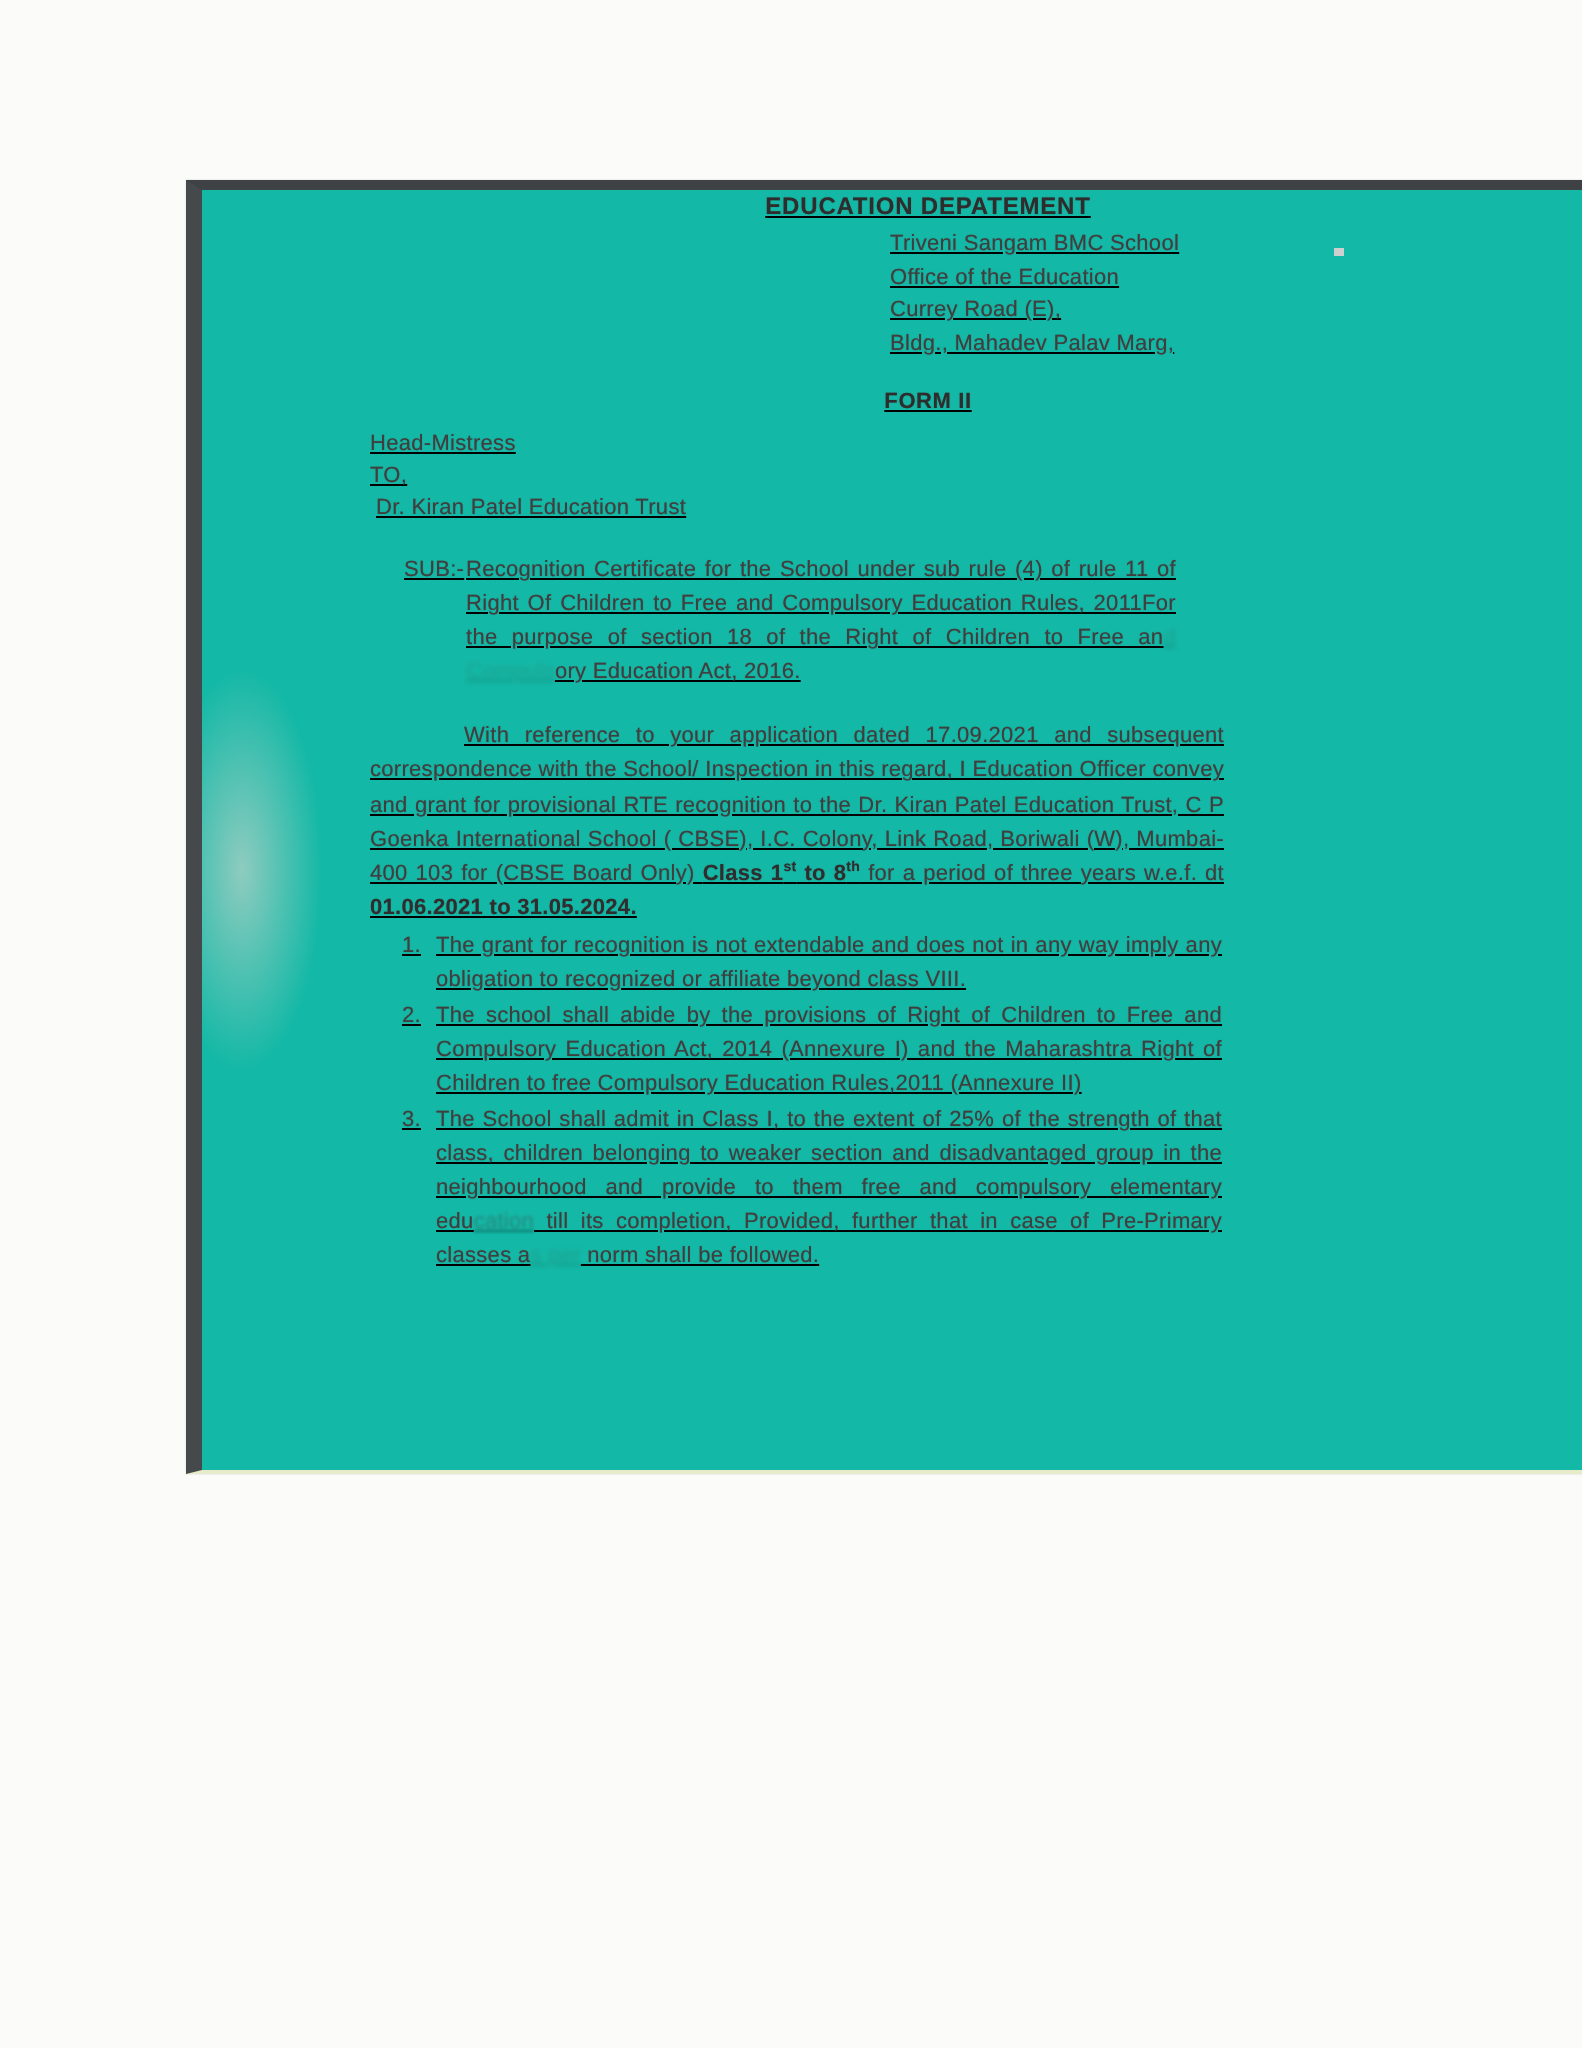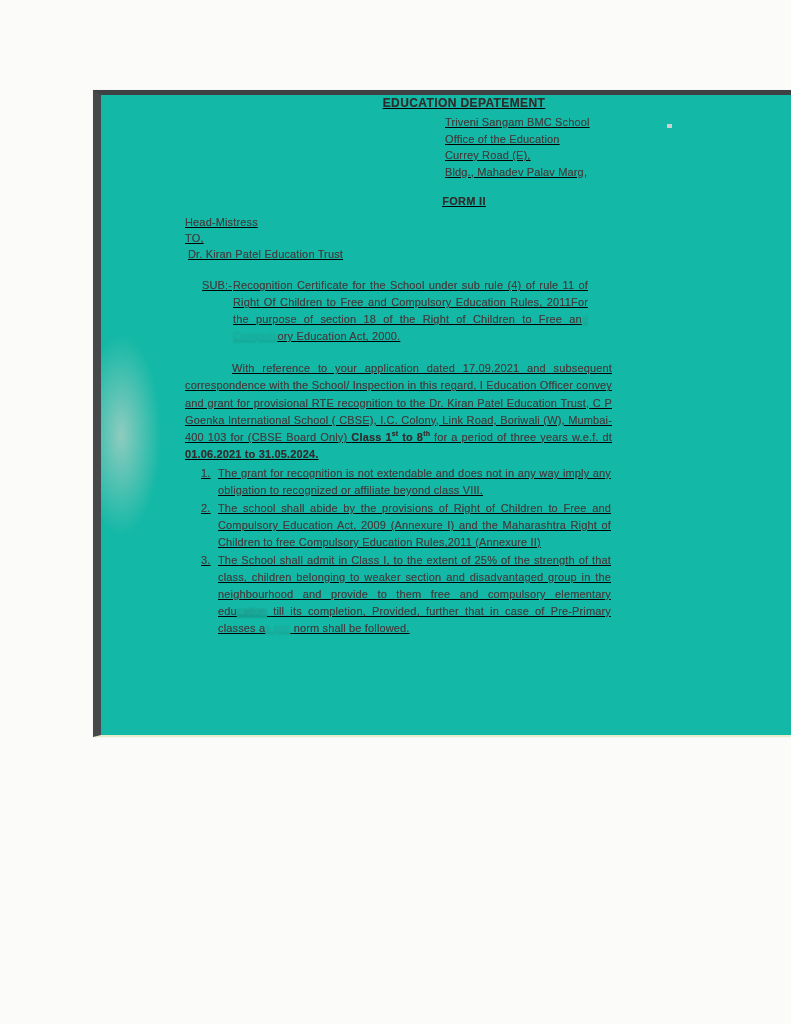--- a/index.html
+++ b/index.html
@@ -177,35 +177,35 @@
     <div class="form-title">FORM II</div>
 
     <div class="to-block">
       <div>Head-Mistress</div>
       <div>TO,</div>
       <div class="trust-line">Dr. Kiran Patel Education Trust</div>
     </div>
 
     <div class="sub-block">
       <span class="sub-label">SUB:-</span>
-      <span class="sub-text"><span>Recognition Certificate for the School under sub rule (4) of rule 11 of Right Of Children to  Free and Compulsory Education Rules, 2011For the purpose of section 18 of the Right of  Children to Free an</span><span class="faded">d Compuls</span><span>ory Education Act, 2000.</span></span>
+      <span class="sub-text"><span>Recognition Certificate for the School under sub rule (4) of rule 11 of Right Of Children to  Free and Compulsory Education Rules, 2011For the purpose of section 18 of the Right of  Children to Free an</span><span class="faded">d Compuls</span><span>ory Education Act, 2016.</span></span>
     </div>
 
 
     <div class="body-para"><span>With reference to your application dated 17.09.2021 and subsequent correspondence with the School/ Inspection in this regard, I Education Officer convey and grant for provisional RTE recognition to the Dr. Kiran Patel Education Trust, C P Goenka International School ( CBSE), I.C. Colony, Link Road, Boriwali (W), Mumbai- 400 103 for (CBSE Board Only) </span><b>Class 1</b><sup class="bold">st</sup><b>  to 8</b><sup class="bold">th</sup><span> for a  period of three years w.e.f. dt </span><b>01.06.2021  to 31.05.2024.</b></div>
 
 
     <div class="cond-list">
       <div class="cond-item">
         <span class="cond-num">1.</span>
         <span class="cond-text">The grant for recognition is not extendable and does not in any way imply any obligation to recognized or affiliate beyond class VIII.</span>
       </div>
       <div class="cond-item">
         <span class="cond-num">2.</span>
-        <span class="cond-text">The school shall abide by the provisions of Right of Children to Free and Compulsory Education Act, 2009 (Annexure I) and the Maharashtra Right of Children to free Compulsory Education Rules,2011 (Annexure  II)</span>
+        <span class="cond-text">The school shall abide by the provisions of Right of Children to Free and Compulsory Education Act, 2014 (Annexure I) and the Maharashtra Right of Children to free Compulsory Education Rules,2011 (Annexure  II)</span>
       </div>
       <div class="cond-item">
         <span class="cond-num">3.</span>
         <span class="cond-text"><span>The School shall admit in Class I, to the extent of 25% of the strength of that class, children belonging to weaker section and disadvantaged group in the neighbourhood  and provide to them free and compulsory elementary edu</span><span class="faded-light">cation</span><span> till its completion, Provided, further that in case of Pre-Primary classes a</span><span class="faded">s per</span><span> norm shall be followed.</span></span>
       </div>
     </div>
 
   </div>
 </div>
 

